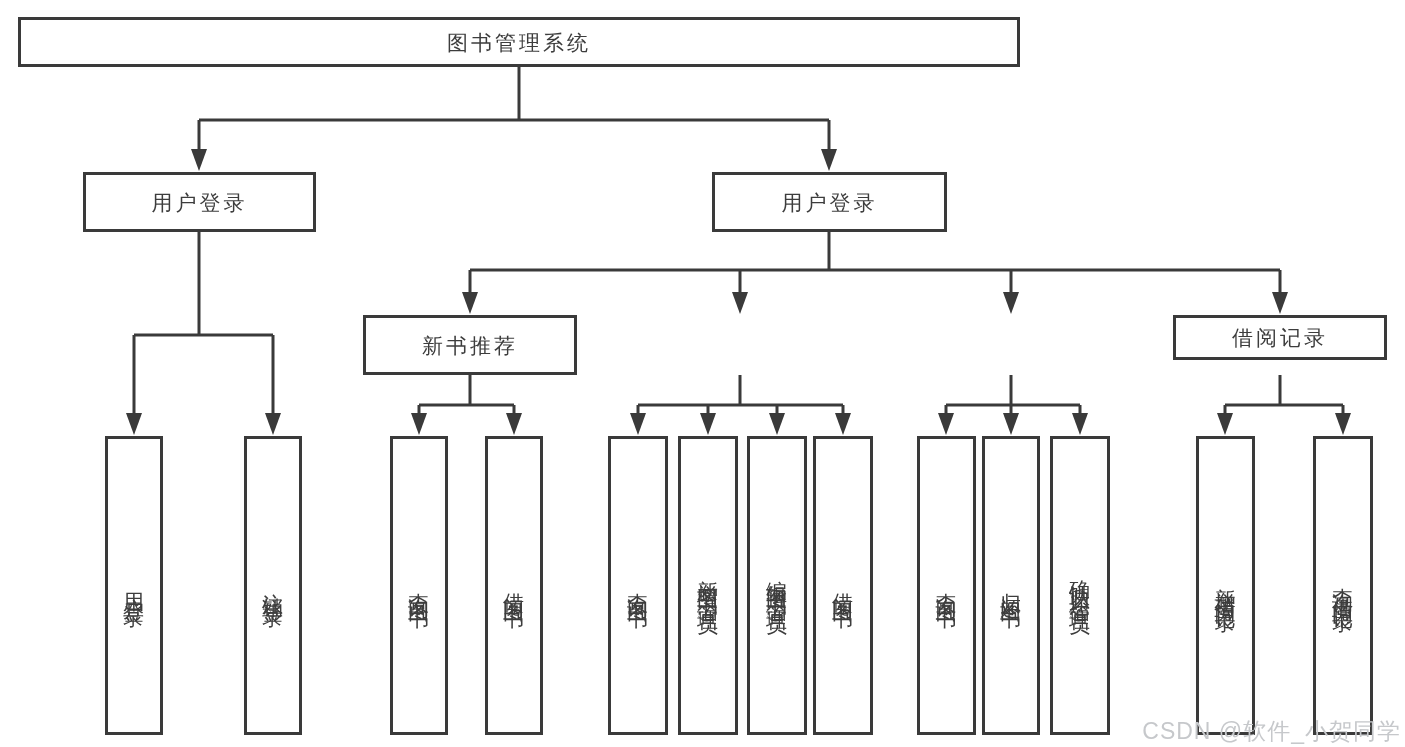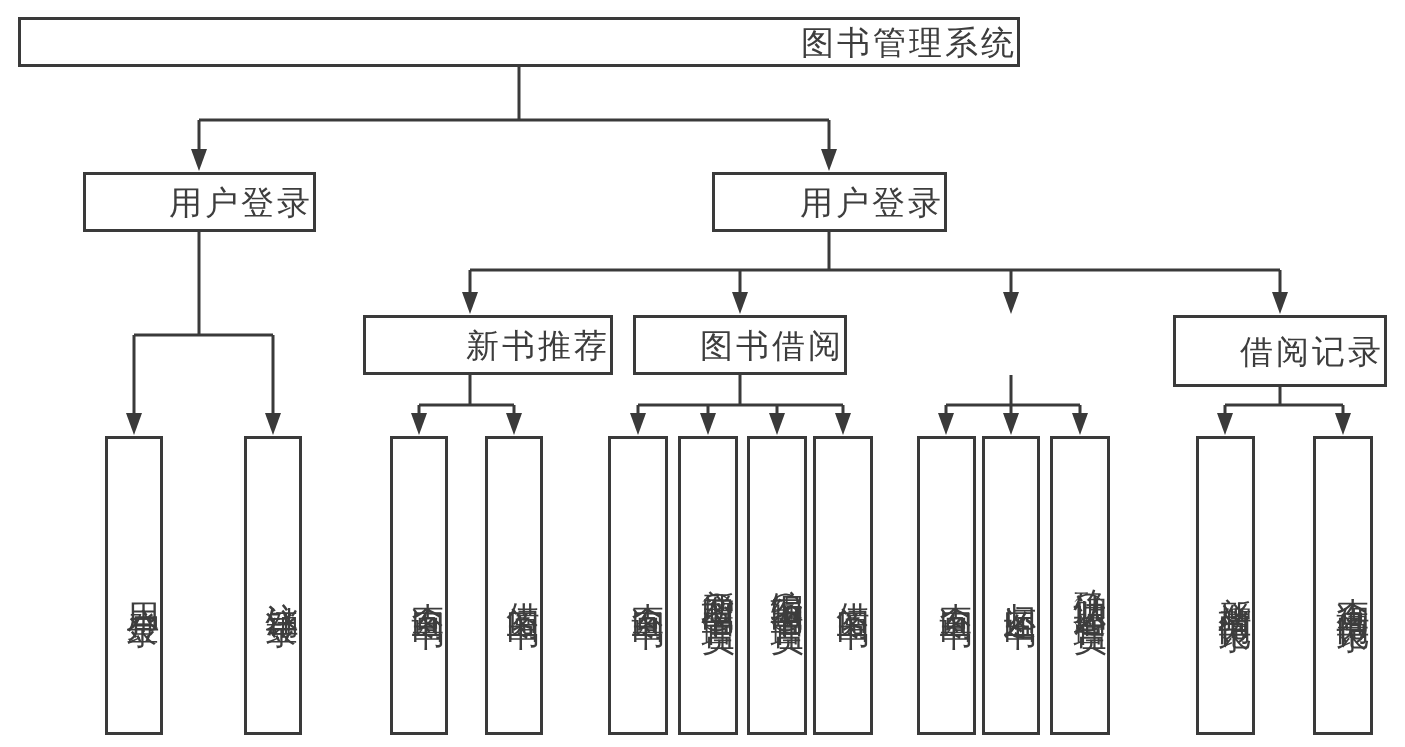--- a/index.html
+++ b/index.html
@@ -21,23 +21,23 @@
     top: 0;
     pointer-events: none;
   }
   .box {
     position: absolute;
     box-sizing: border-box;
     background: #ffffff;
     border: 3px solid #3a3a3a;
     display: flex;
     align-items: center;
-    justify-content: flex-end;
+    justify-content: center;
     color: #3d3d3d;
-    font-size: 33px;
+    font-size: 21px;
     line-height: 1;
   }
   .box.h .lbl {
     letter-spacing: 3px;
     white-space: nowrap;
   }
   .box.v .lbl {
     writing-mode: vertical-rl;
     text-orientation: mixed;
     letter-spacing: 5px;
@@ -103,27 +103,24 @@
     <span class="lbl">图书管理系统</span>
   </div>
 
   <div class="box h" style="left:83px; top:172px; width:233px; height:60px">
     <span class="lbl">用户登录</span>
   </div>
   <div class="box h" style="left:712px; top:172px; width:235px; height:60px">
     <span class="lbl">用户登录</span>
   </div>
 
-  <div class="box h" style="left:363px; top:315px; width:250px; height:60px">
+  <div class="box h" style="left:363px; top:315px; width:214px; height:60px">
     <span class="lbl">新书推荐</span>
   </div>
-  <div class="box h" style="left:633px; top:315px; width:214px; height:60px">
-    <span class="lbl">图书借阅</span>
-  </div>
-  <div class="box h" style="left:1173px; top:315px; width:214px; height:72px">
+  <div class="box h" style="left:1173px; top:315px; width:214px; height:45px">
     <span class="lbl">借阅记录</span>
   </div>
 
   <div class="box v" style="left:105px; top:436px; width:58px; height:299px">
     <span class="lbl">用户登录</span>
   </div>
   <div class="box v" style="left:244px; top:436px; width:58px; height:299px">
     <span class="lbl">注销登录</span>
   </div>
 
@@ -157,14 +154,15 @@
     <span class="lbl">确认归还（管理员）</span>
   </div>
 
   <div class="box v" style="left:1196px; top:436px; width:59px; height:299px">
     <span class="lbl">新增借阅记录</span>
   </div>
   <div class="box v" style="left:1313px; top:436px; width:60px; height:299px">
     <span class="lbl">查询借阅记录</span>
   </div>
 
+  <div class="watermark">CSDN @软件_小贺同学</div>
 
 </div>
 
 </body></html>

